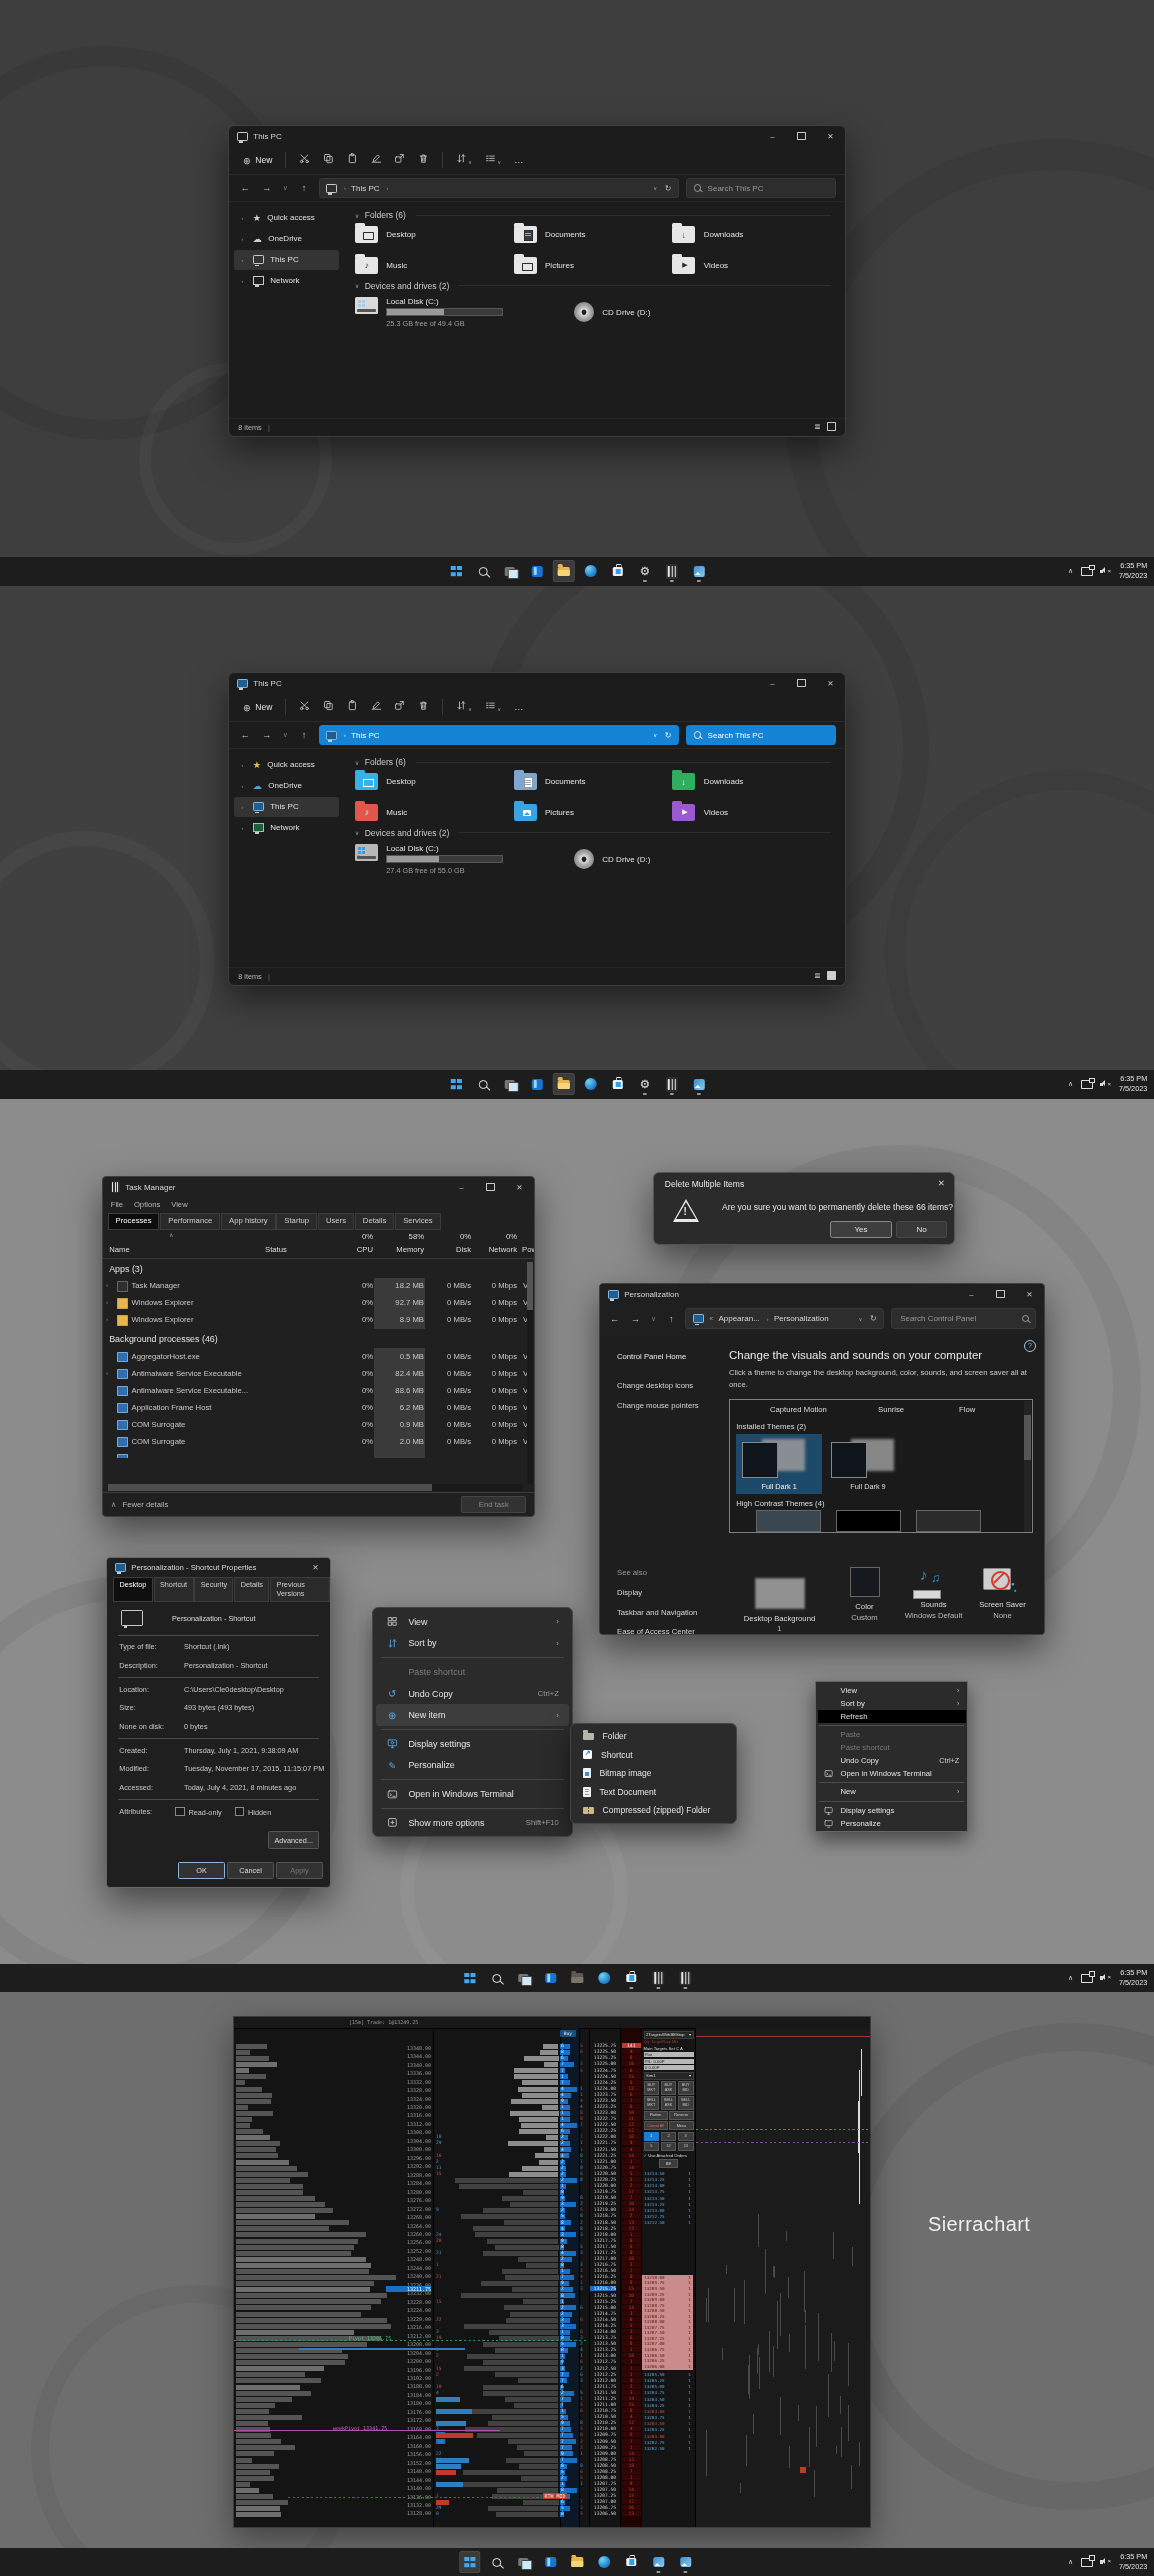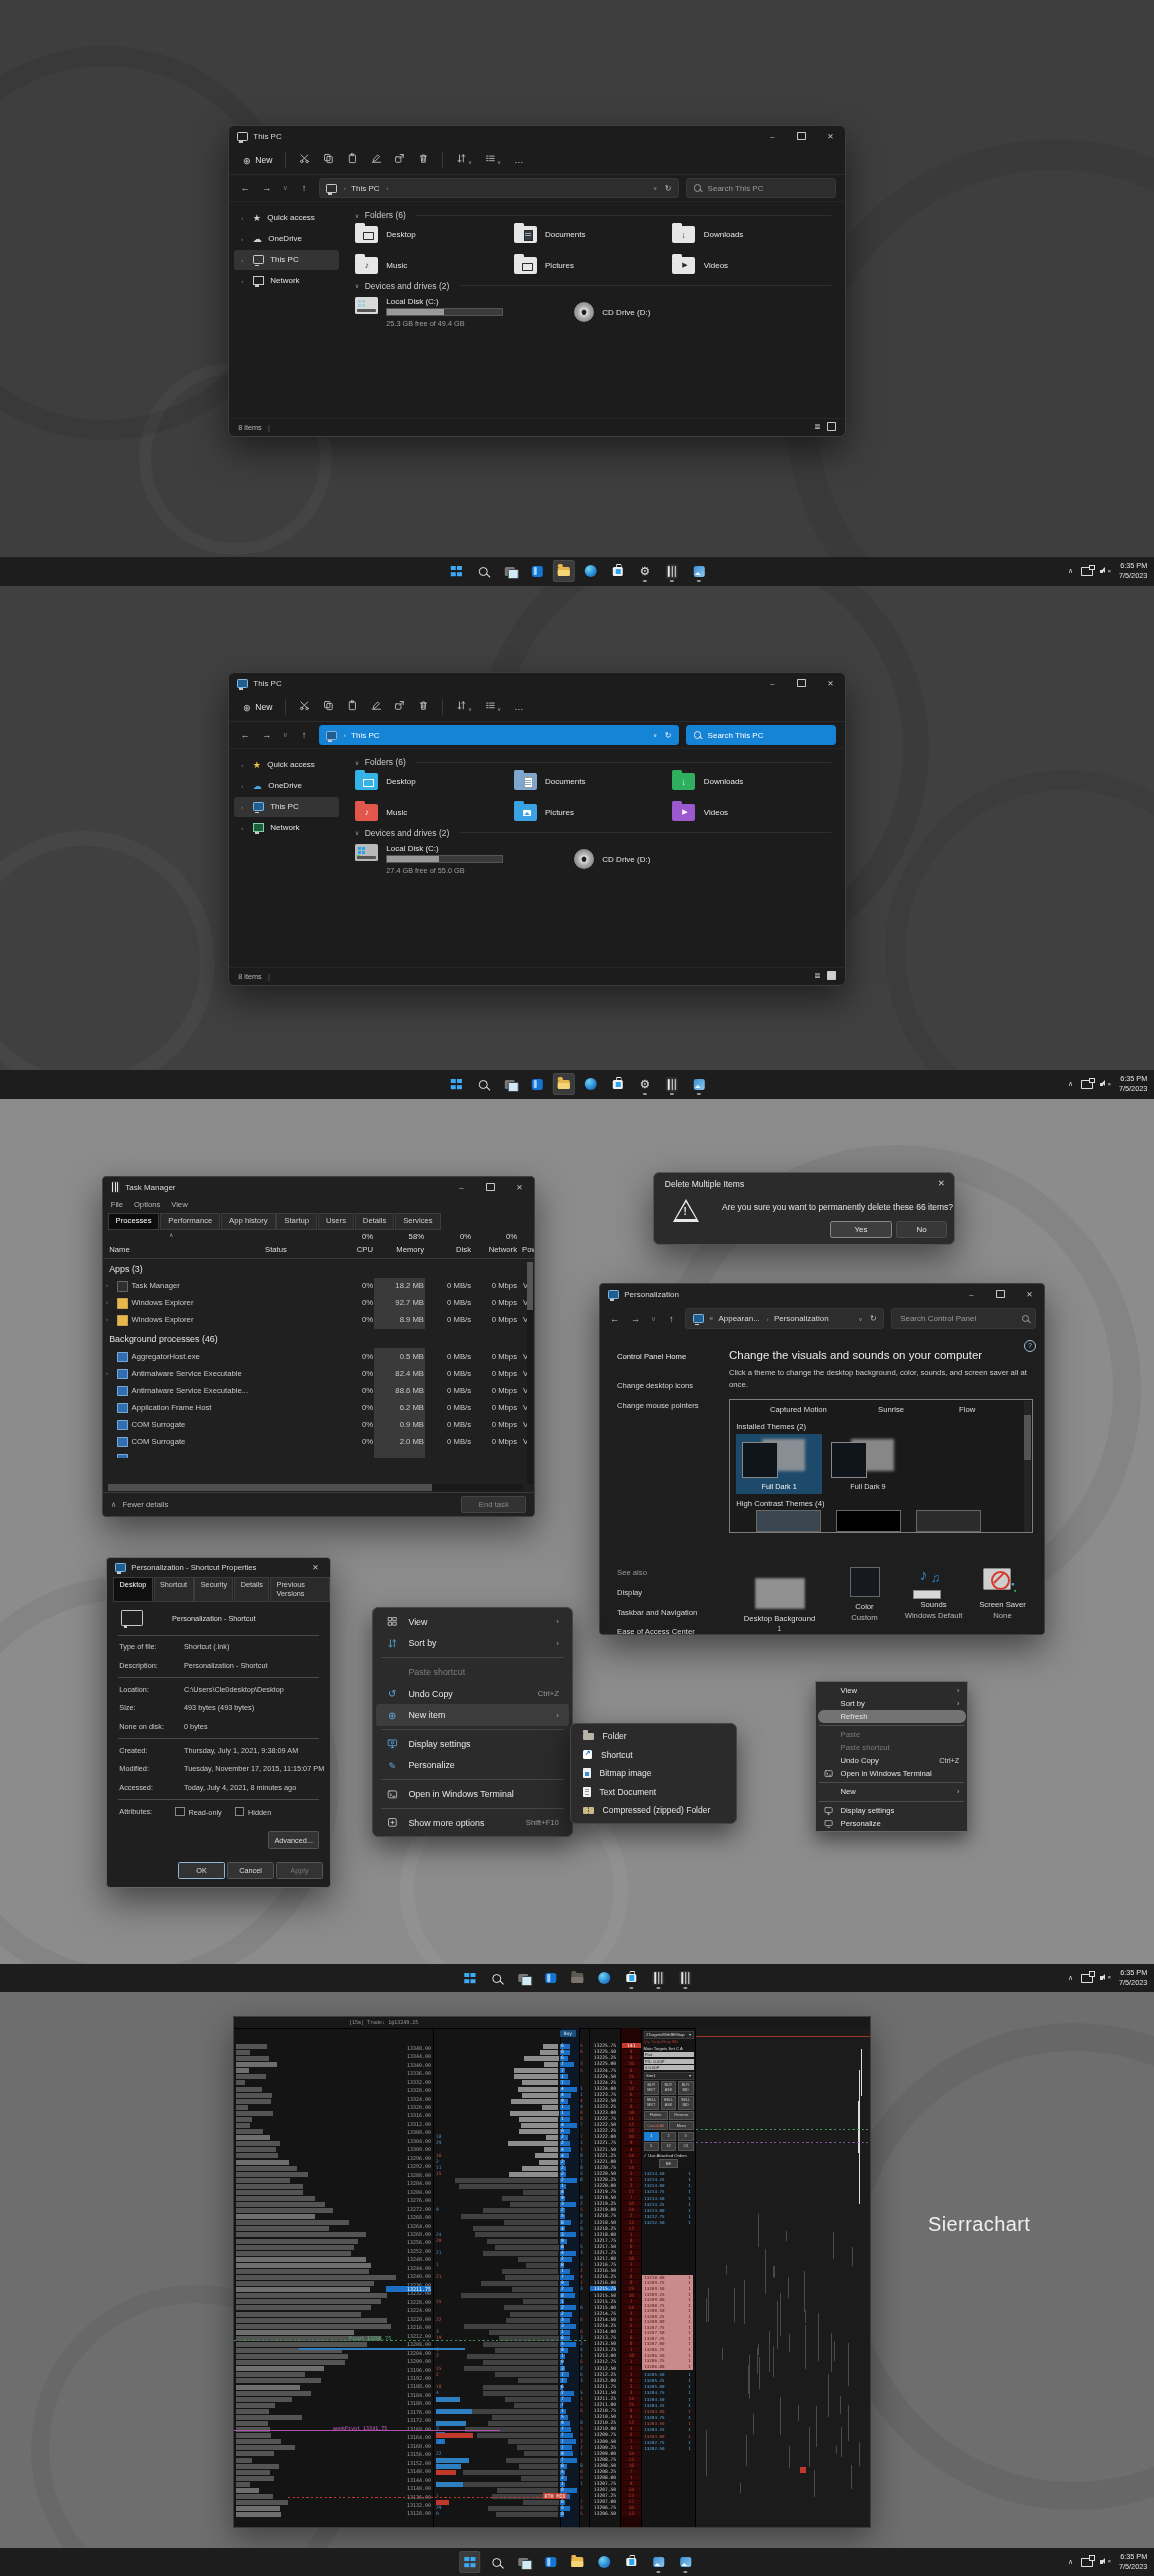--- a/index.html
+++ b/index.html
@@ -203,21 +203,21 @@
   .sarrow{width:9.2px;height:9.2px;background:#fff;border-radius:1.5px;position:relative;}
   .sarrow::after{content:"↗";position:absolute;left:1.5px;top:-0.8px;font-size:7px;color:#1574d4;font-weight:bold;}
   .sbmp{width:7.7px;height:10px;background:#f2f2f2;border-radius:0.8px;position:relative;}
   .sbmp::after{content:"";position:absolute;left:1.5px;top:3.8px;width:4.6px;height:3.8px;background:#3a8fd4;}
   .szip{width:10.8px;height:7.7px;background:#cbb98a;border-radius:1.2px;position:relative;}
   .szip::after{content:"";position:absolute;left:4.6px;top:0;bottom:0;width:1.5px;background:repeating-linear-gradient(180deg,#6b5d3a 0 1.5px,transparent 1.5px 3.1px);}
 
   
   .clmenu{position:absolute;background:#2b2b2b;border:0.8px solid #666;box-shadow:0 7.7px 18.5px rgba(0,0,0,.5);padding:1.5px;}
   .cli{height:13px;display:flex;align-items:center;font-size:7.7px;color:#e2e2e2;padding:0 6.2px 0 23px;position:relative;}
-  .cli.hov{background:#737373;border-radius:6px;}
+  .cli.hov{background:#000000;}
   .cli.dis{color:#7a7a7a;}
   .cli .sc{margin-left:auto;font-size:7.3px;color:#cfcfcf;}
   .cli .ch{margin-left:auto;font-size:7px;color:#bbb;}
   .cli .licon{position:absolute;left:6.2px;top:2.3px;}
   .clsep{height:0.8px;background:#4d4d4d;margin:2.3px 1.5px;}
 
   
   .sierra{position:absolute;left:233px;top:2016px;width:636px;height:510px;background:#141414;border:0.8px solid #3c3c3c;box-shadow:0 12.3px 31px rgba(0,0,0,.4);overflow:hidden;}
   .sx-strip{position:absolute;left:0;top:0;right:0;height:10.8px;background:#181818;border-bottom:0.8px solid #000;color:#9a9a9a;font:5px "DejaVu Sans Mono",monospace;display:flex;align-items:center;padding-left:115px;}
   .sx-col-sep{position:absolute;top:10.8px;bottom:0;width:0.8px;background:#000;}

